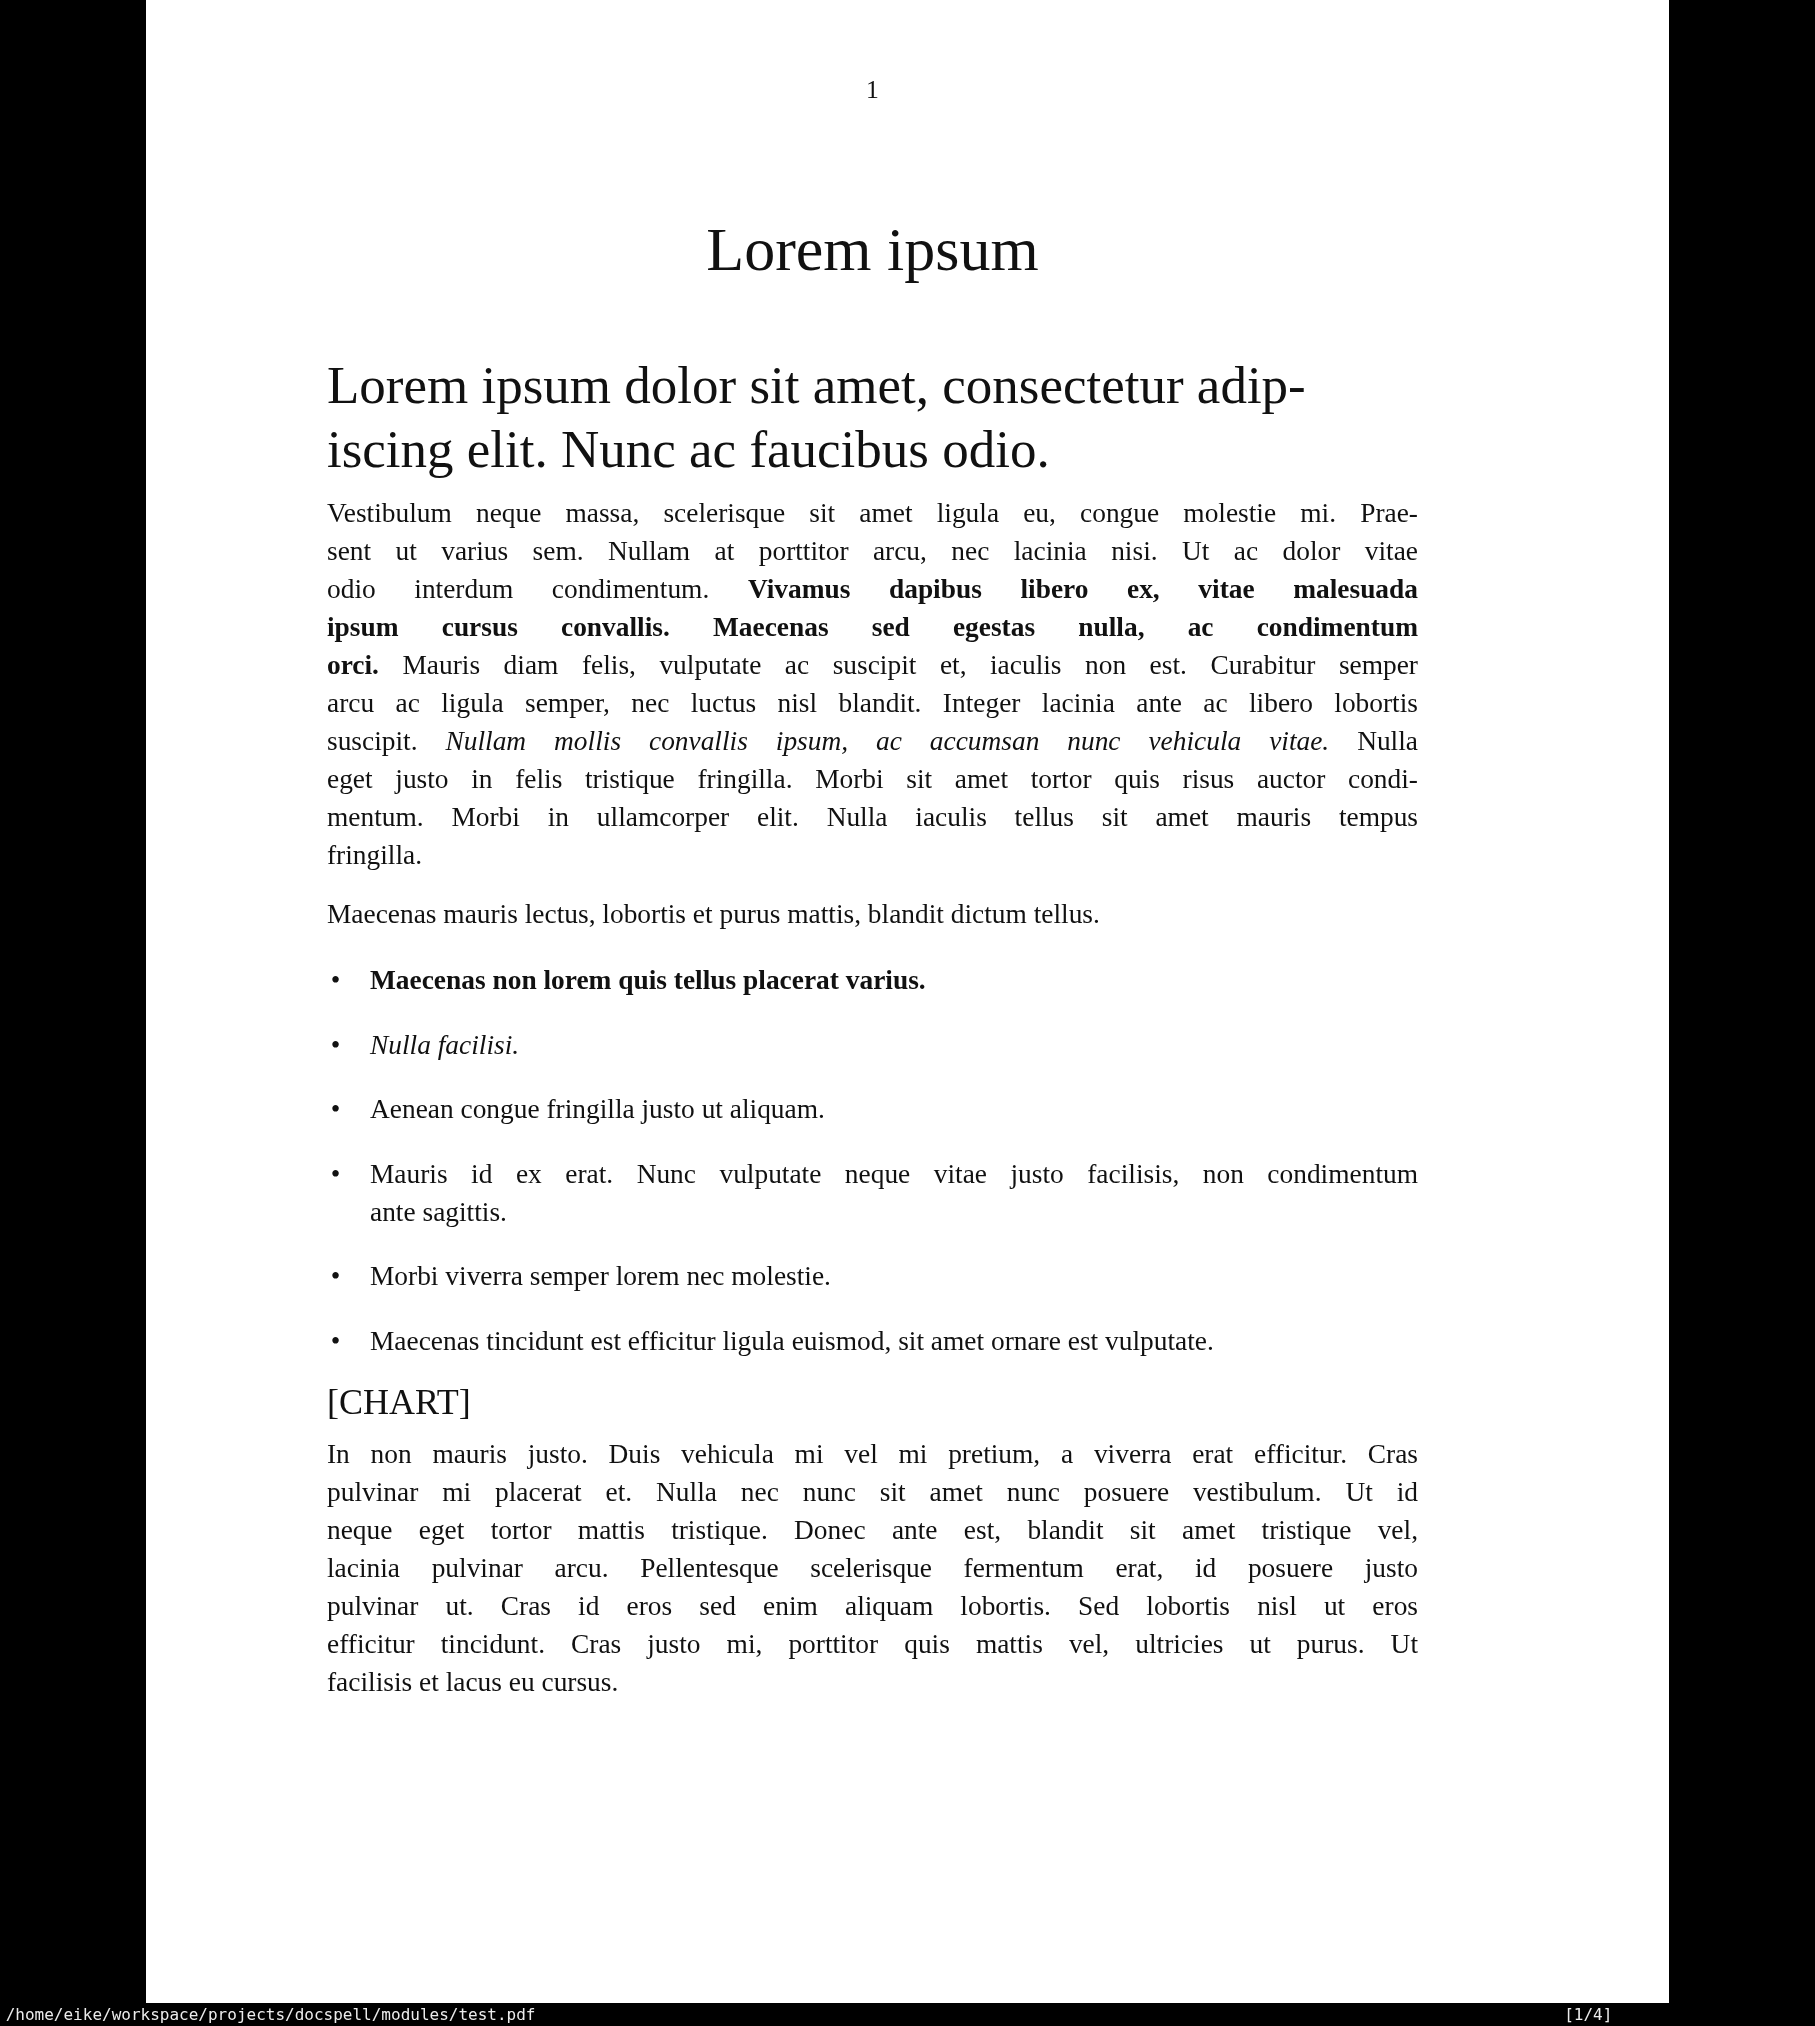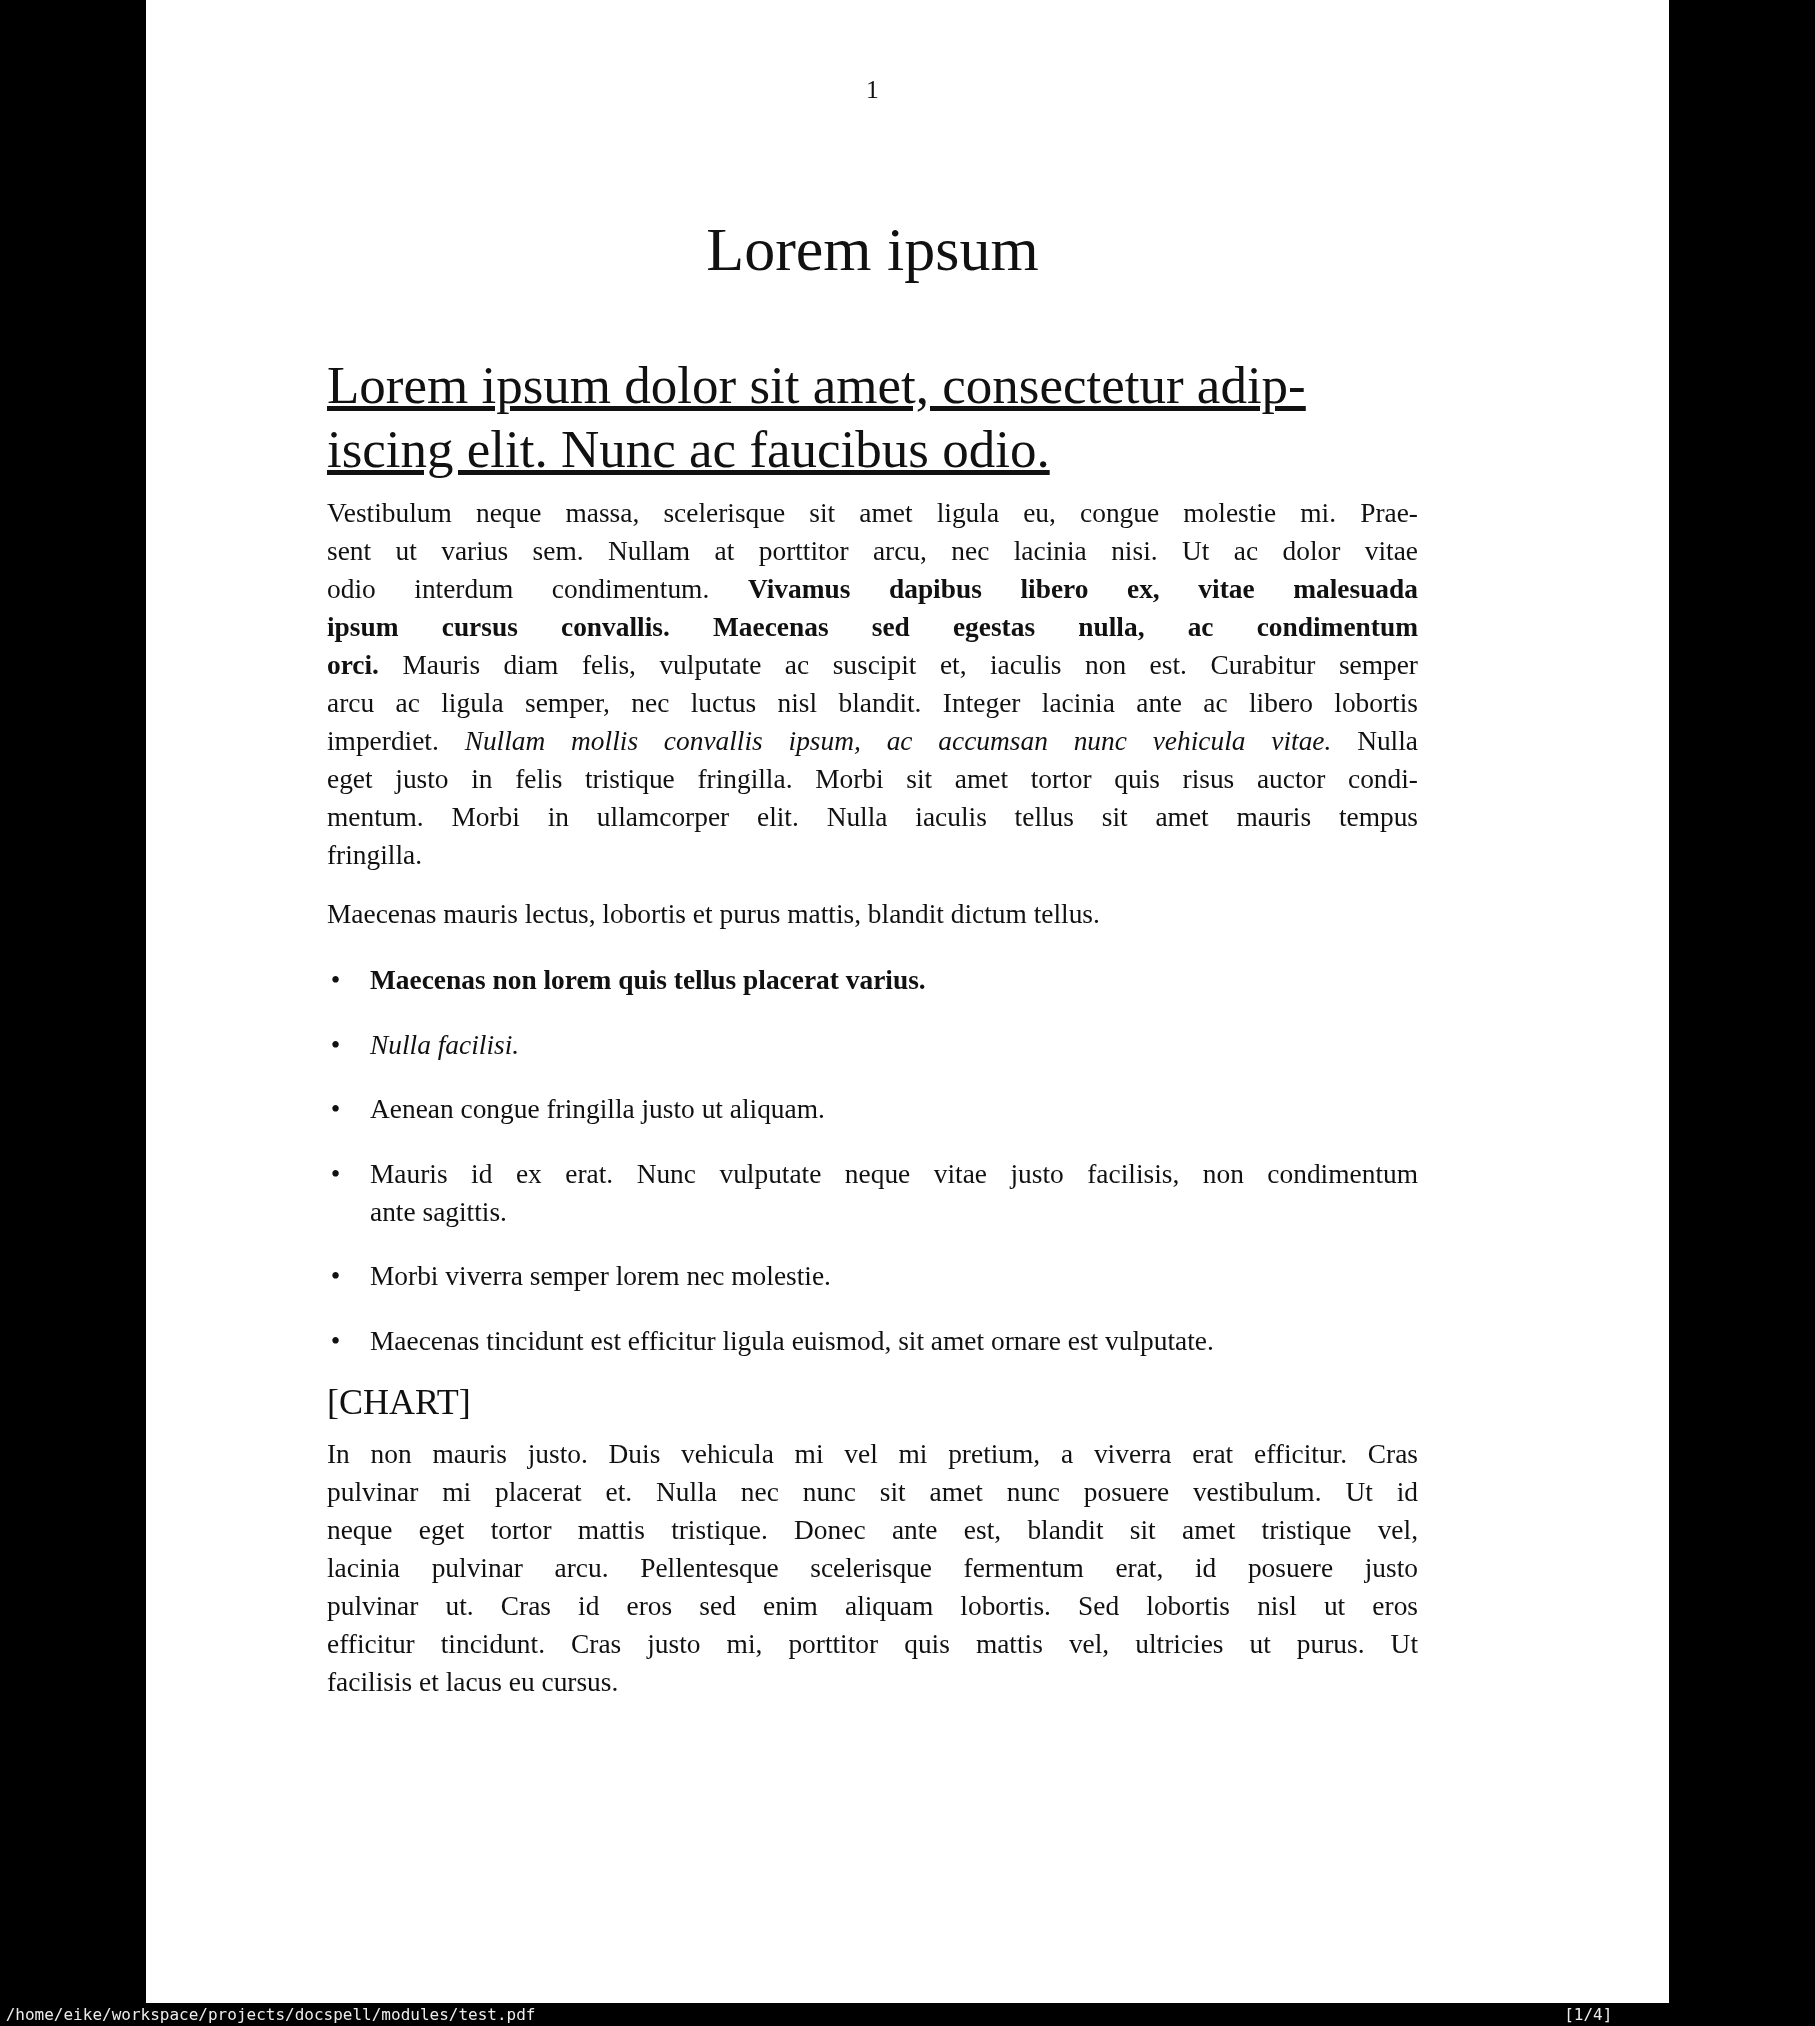--- a/index.html
+++ b/index.html
@@ -9,21 +9,21 @@
   }
   .pdf-page{
     position:absolute; left:146px; top:0; width:1523px; height:2003px;
     background:#ffffff;
   }
   .content{ position:absolute; left:181px; top:0; width:1091px; }
   .abs{ position:absolute; left:0; width:100%; }
 
   .pageno{ top:74px; text-align:center; font-size:25.6px; line-height:32px; }
   .doc-title{ top:216px; text-align:center; font-size:62px; line-height:66px; white-space:nowrap; }
-  .section-heading{ top:353px; font-size:53px; line-height:64px;text-decoration:underline; }
+  .section-heading{ top:353px; font-size:53px; line-height:64px; }
   .section-heading .tline{ line-height:64px; white-space:nowrap; }
 
   .bodytext{ font-size:27.4px; line-height:38px; }
   .para1{ top:494px; }
   .para2{ top:895px; }
   .blist{ top:961px; }
   .chartmark{ top:1383px; font-size:36px; line-height:38px; }
   .para3{ top:1435px; }
 
   .tline{ line-height:38px; }
@@ -63,21 +63,21 @@
           <div class="tline"><span class="n">iscing elit. Nunc ac faucibus odio.</span></div>
         </div>
 
       <div class="abs bodytext para1">
           <div class="tline just"><span class="n">Vestibulum neque massa, scelerisque sit amet ligula eu, congue molestie mi. Prae-</span></div>
           <div class="tline just"><span class="n">sent ut varius sem. Nullam at porttitor arcu, nec lacinia nisi. Ut ac dolor vitae</span></div>
           <div class="tline just"><span class="n">odio interdum condimentum. </span><span class="b">Vivamus dapibus libero ex, vitae malesuada</span></div>
           <div class="tline just"><span class="b">ipsum cursus convallis. Maecenas sed egestas nulla, ac condimentum</span></div>
           <div class="tline just"><span class="b">orci.</span><span class="n"> Mauris diam felis, vulputate ac suscipit et, iaculis non est. Curabitur semper</span></div>
           <div class="tline just"><span class="n">arcu ac ligula semper, nec luctus nisl blandit. Integer lacinia ante ac libero lobortis</span></div>
-          <div class="tline just"><span class="n">imperdiet. </span><span class="i">Nullam mollis convallis ipsum, ac accumsan nunc vehicula vitae.</span><span class="n"> Nulla</span></div>
+          <div class="tline just"><span class="n">suscipit. </span><span class="i">Nullam mollis convallis ipsum, ac accumsan nunc vehicula vitae.</span><span class="n"> Nulla</span></div>
           <div class="tline just"><span class="n">eget justo in felis tristique fringilla. Morbi sit amet tortor quis risus auctor condi-</span></div>
           <div class="tline just"><span class="n">mentum. Morbi in ullamcorper elit. Nulla iaculis tellus sit amet mauris tempus</span></div>
           <div class="tline"><span class="n">fringilla.</span></div>
         </div>
 
       <div class="abs bodytext para2">
           <div class="tline"><span class="n">Maecenas mauris lectus, lobortis et purus mattis, blandit dictum tellus.</span></div>
         </div>
 
       <div class="abs bodytext blist">

